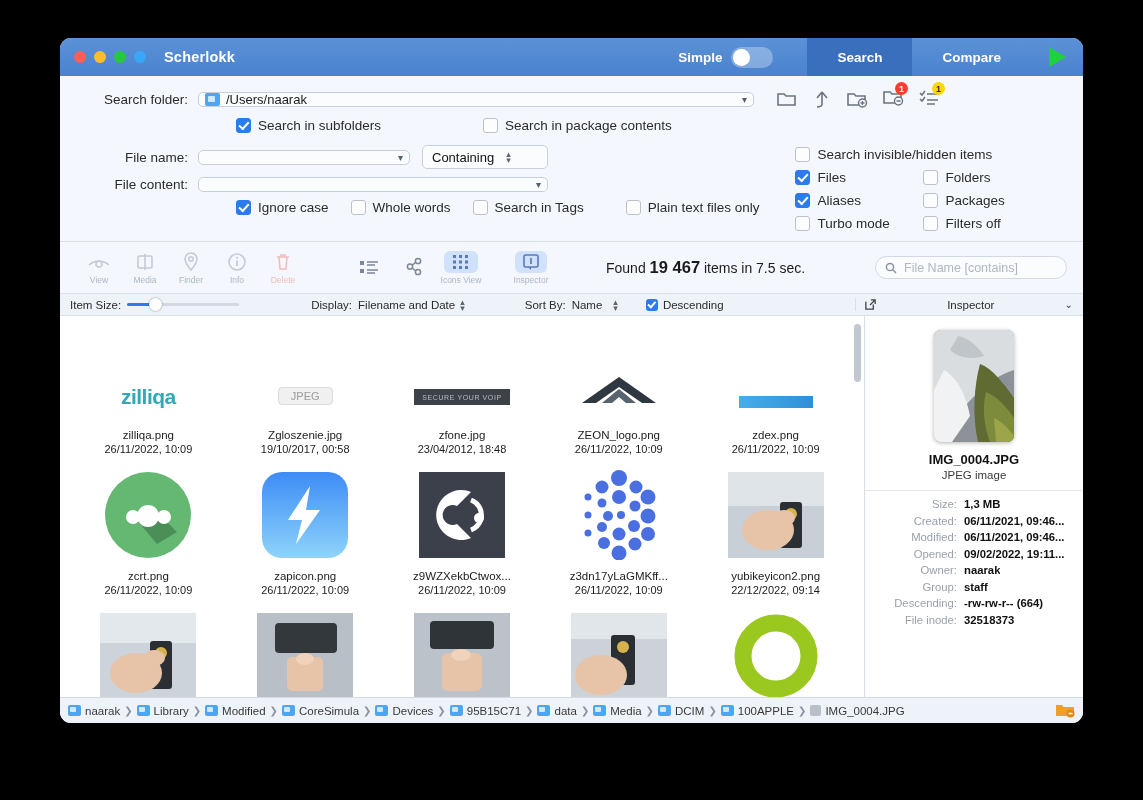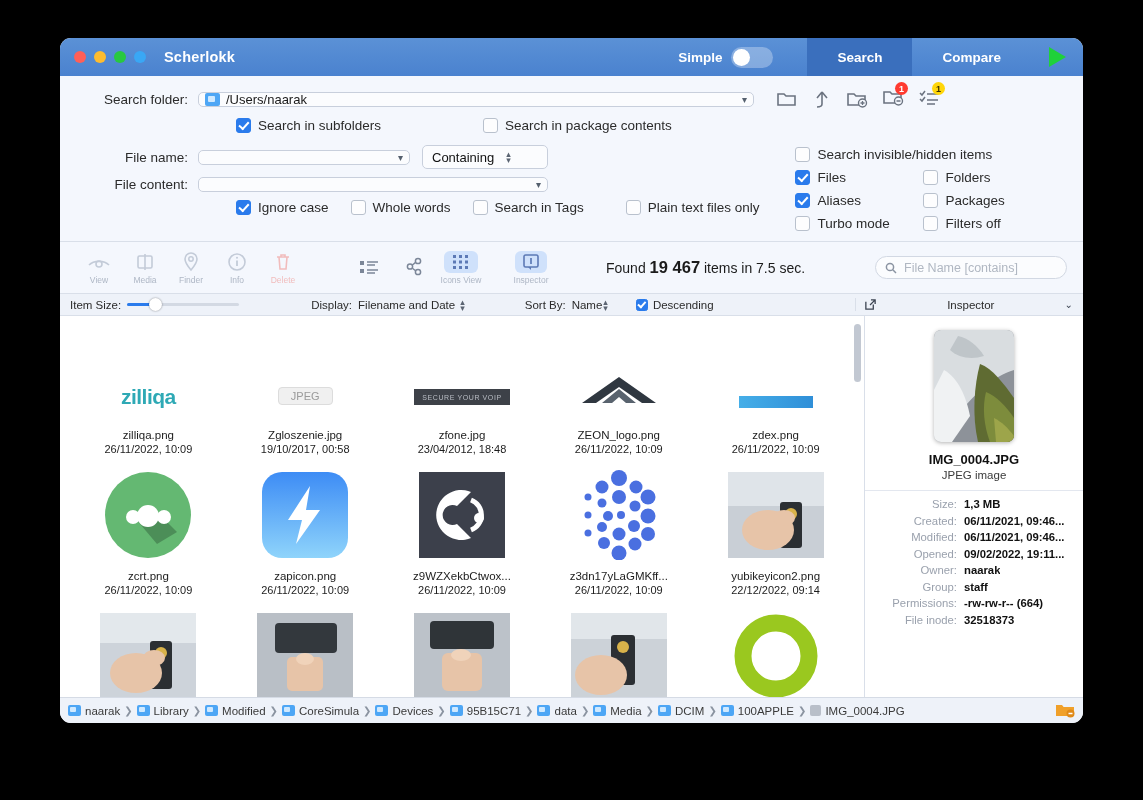--- a/index.html
+++ b/index.html
@@ -521,21 +521,21 @@
     </span>
     <span class="lblo" style="margin-left:72px;">Display:</span>
     <span style="display:flex;align-items:center;gap:5px;">
       <span>Filename and Date</span>
       <span class="updown" style="margin-left:0;">
           <span>▴</span>
           <span>▾</span>
         </span>
     </span>
     <span class="lblo" style="margin-left:60px;">Sort By:</span>
-    <span style="display:flex;align-items:center;gap:1px;">
+    <span style="display:flex;align-items:center;gap:11px;">
       <span>Name</span>
       <span class="updown" style="margin-left:0;">
           <span>▴</span>
           <span>▾</span>
         </span>
     </span>
     <label style="display:flex;align-items:center;margin-left:28px;">
       <span class="box-s on"></span>
       <span>Descending</span>
     </label>
@@ -789,21 +789,21 @@
         </div>
         <div class="mrow">
           <span class="mkey">Owner:</span>
           <span class="mval">naarak</span>
         </div>
         <div class="mrow">
           <span class="mkey">Group:</span>
           <span class="mval">staff</span>
         </div>
         <div class="mrow">
-          <span class="mkey">Permissions:</span>
+          <span class="mkey">Descending:</span>
           <span class="mval">-rw-rw-r-- (664)</span>
         </div>
         <div class="mrow">
           <span class="mkey">File inode:</span>
           <span class="mval">32518373</span>
         </div>
       </div>
     </div>
   </div>
 

